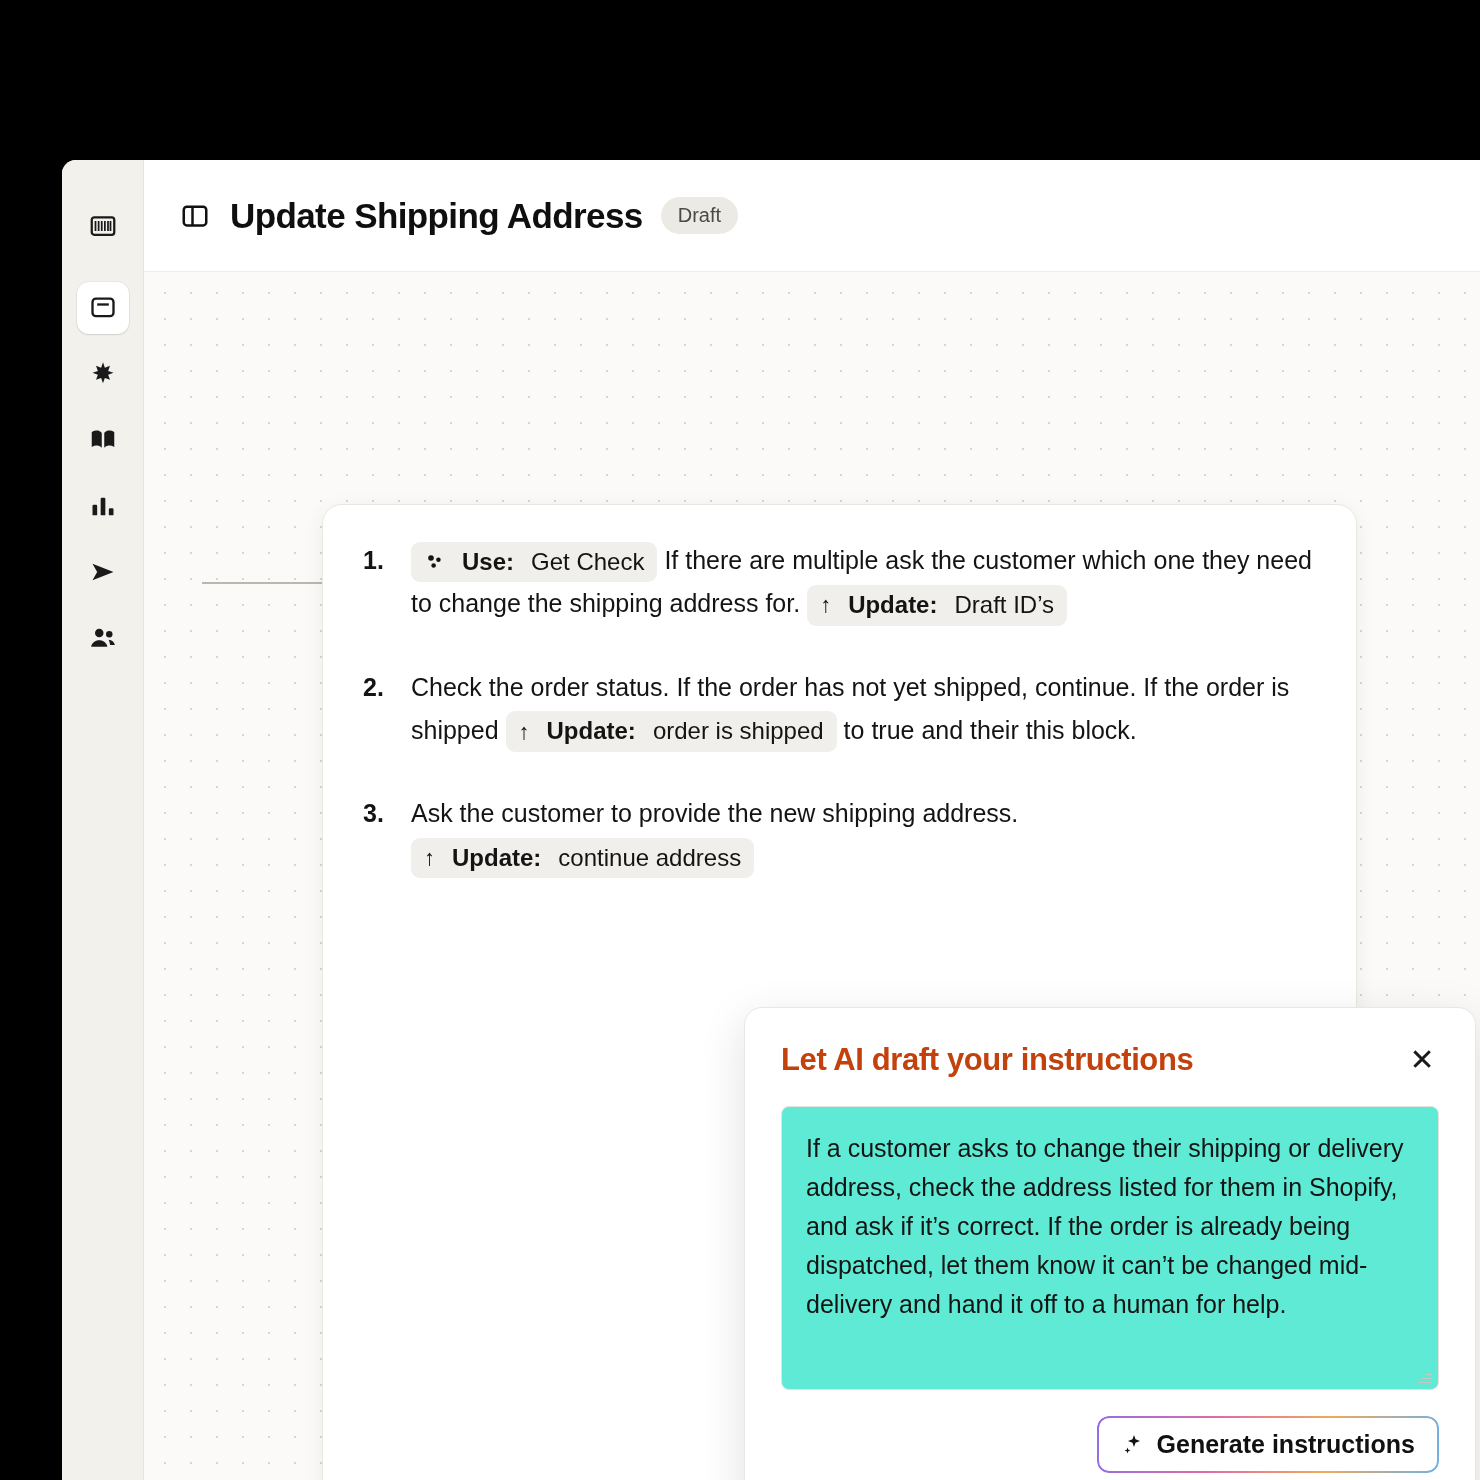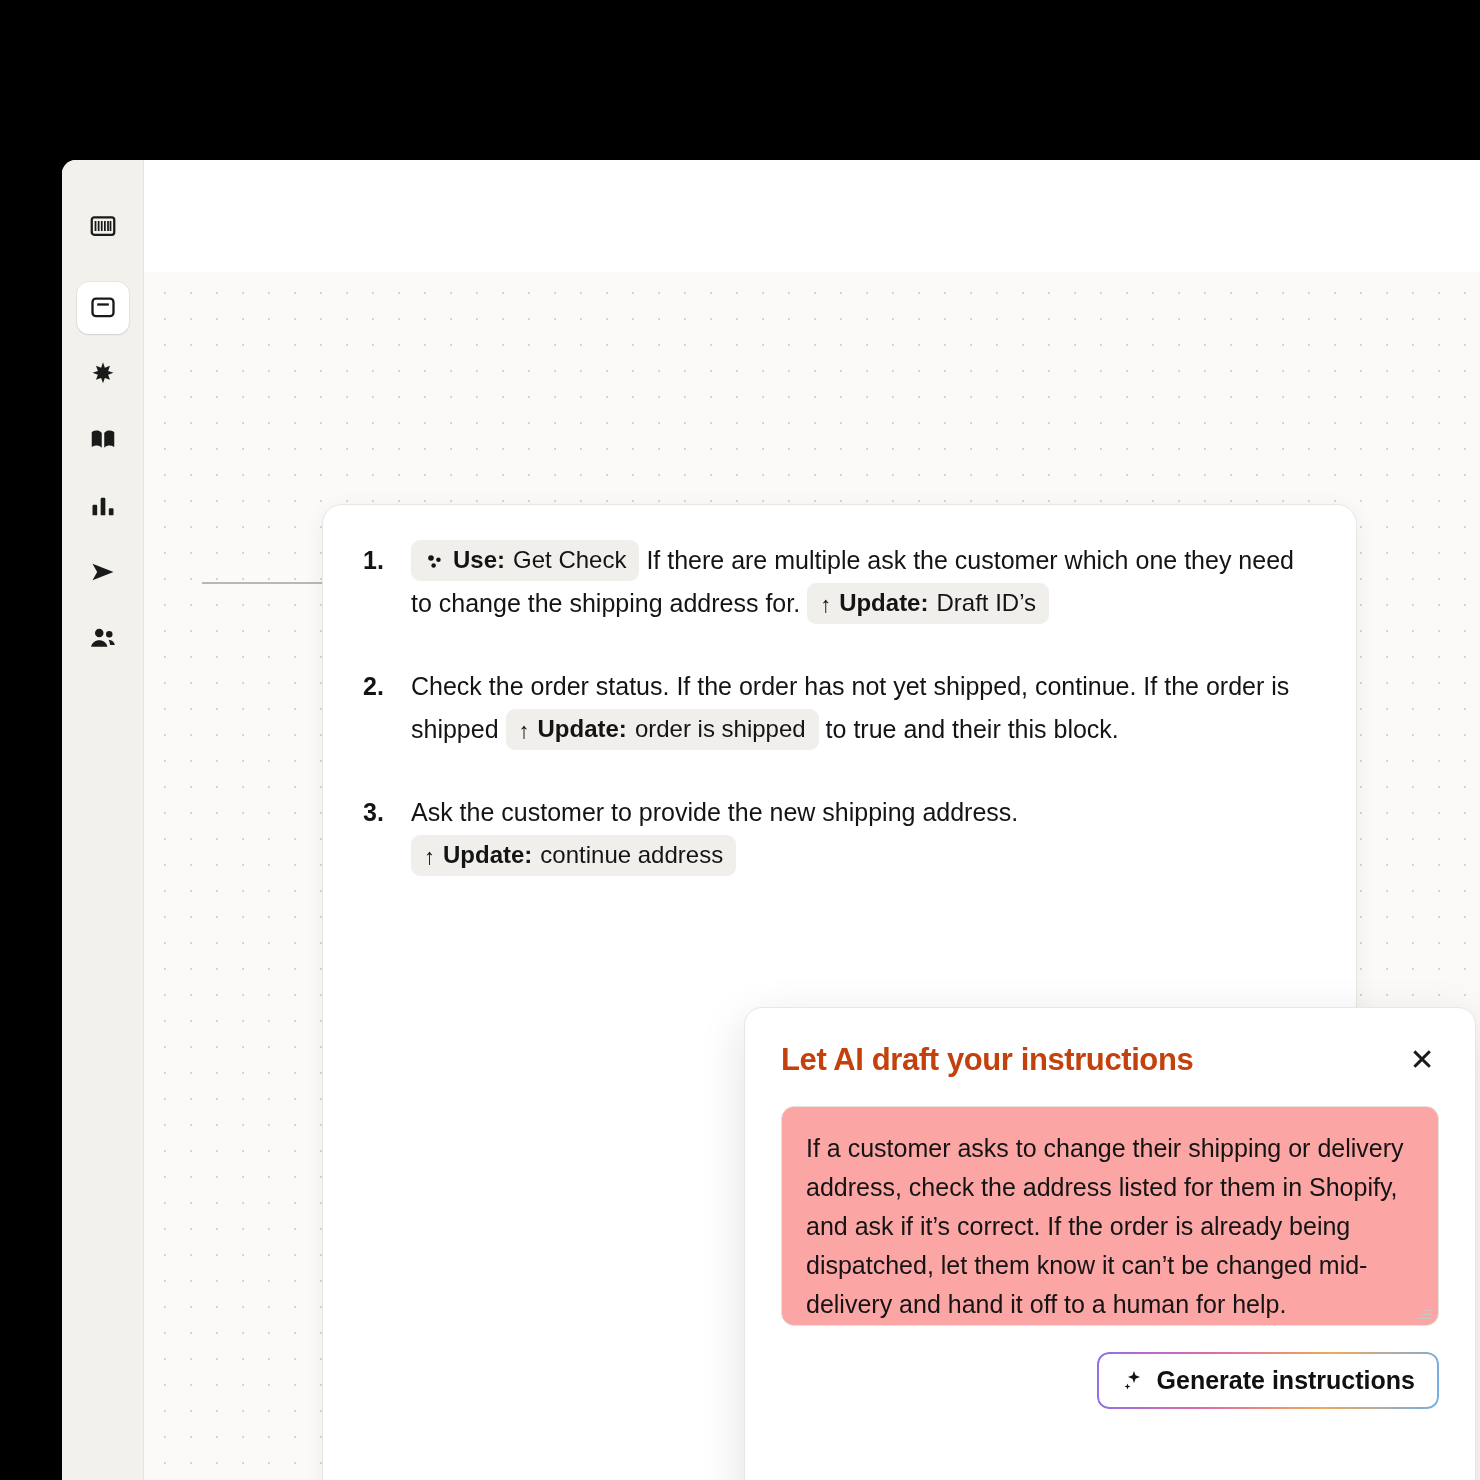--- a/index.html
+++ b/index.html
@@ -153,22 +153,22 @@
     margin-bottom: 40px;
     font-size: 25px;
     line-height: 1.72;
     color: #141414;
   }
   .step-num { font-weight: 700; min-width: 30px; }
   .step-body { flex: 1; }
 
   .chip {
     display: inline-flex;
-    align-items: flex-end;
-    gap: 8px;
+    align-items: center;
+    gap: 17px;
     background: #f1efeb;
     border-radius: 9px;
     padding: 3px 13px;
     font-size: 24px;
     line-height: 1.45;
     color: #141414;
     white-space: nowrap;
     vertical-align: baseline;
   }
   .chip b { font-weight: 700; }
@@ -198,30 +198,30 @@
   .close-btn {
     margin-left: auto;
     width: 34px; height: 34px;
     display: flex; align-items: center; justify-content: center;
     color: #1a1a1a;
     font-size: 30px;
     line-height: 1;
   }
   .textarea {
     width: 100%;
-    height: 220px;
+    height: 284px;
     border: 1px solid #e4e2dd;
-    border-radius: 13px;
+    border-radius: 8px;
     padding: 22px 24px;
     font-size: 25px;
     line-height: 1.56;
     color: #141414;
     overflow: hidden;
     position: relative;
-    background: #fca5a5;
+    background: #5eead4;
   }
   .resize-grip {
     position: absolute;
     right: 6px; bottom: 5px;
     width: 14px; height: 14px;
   }
   .resize-grip i {
     position: absolute;
     right: 0;
     height: 1px;
@@ -310,20 +310,30 @@
         <circle cx="9" cy="8" r="3.4"></circle>
         <circle cx="17" cy="9" r="2.6"></circle>
         <path d="M2.5 19c.6-3.3 3.3-5.2 6.5-5.2s5.9 1.9 6.5 5.2z"></path>
         <path d="M16.5 13.4c2.6.1 4.5 1.8 5 4.1h-3.8c-.2-1.6-.7-3-1.2-4.1z"></path>
       </svg>
     </div>
   </div>
 
   <div class="main">
 
+    <div class="topbar">
+      <div class="panel-toggle">
+        <svg width="30" height="30" viewBox="0 0 24 24" fill="none" stroke="currentColor" stroke-width="2">
+          <rect x="3" y="4.5" width="18" height="15" rx="2.5"></rect>
+          <path d="M10 4.5v15" stroke-width="2"></path>
+        </svg>
+      </div>
+      <div class="page-title">Update Shipping Address</div>
+      <div class="badge-draft">Draft</div>
+    </div>
 
     <div class="canvas">
 
       <div class="arrow"></div>
 
       <div class="card">
 
         <div class="steps">
 
           <div class="step">

